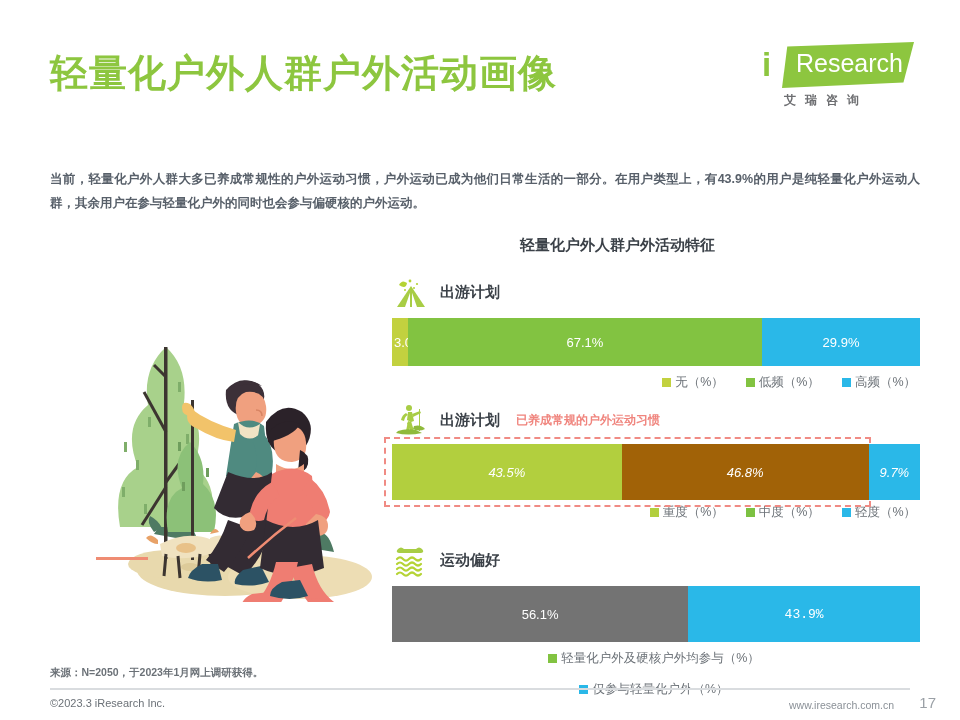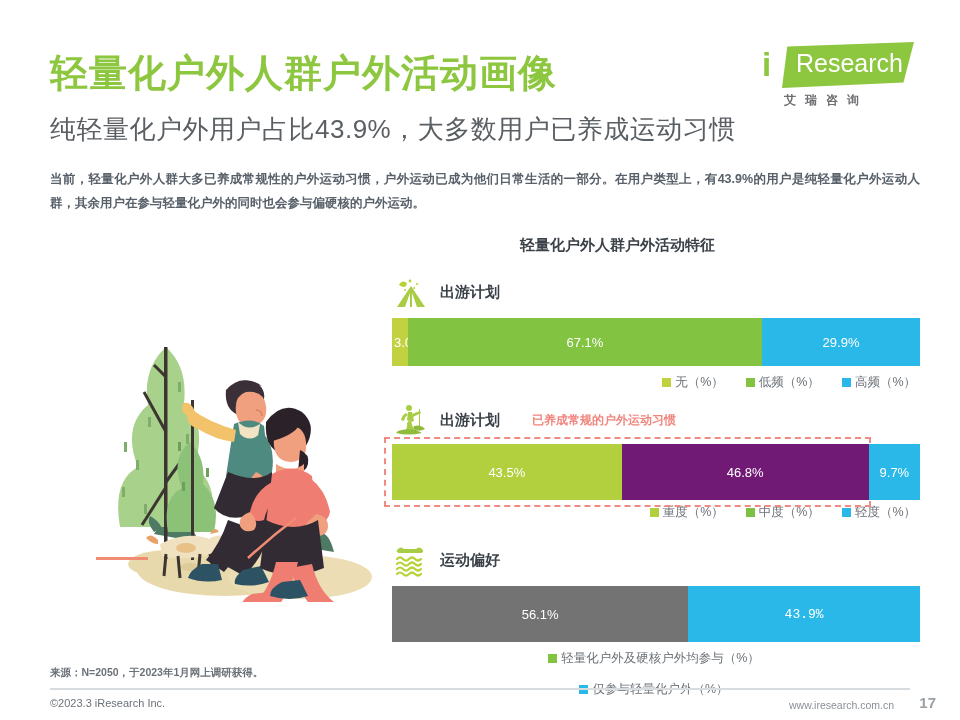--- a/index.html
+++ b/index.html
@@ -79,21 +79,21 @@
     display: flex; align-items: center; gap: 10px;
     height: 40px;
   }
   .sec-icon { width: 38px; height: 38px; flex: none; }
   .sec-label {
     font-size: 15px; font-weight: bold; color: #3b4148;
     white-space: nowrap;
   }
   .sec-note {
     font-size: 12px; font-weight: bold; color: #f0857e;
-    white-space: nowrap; margin-left: 22px;
+    white-space: nowrap; margin-left: 6px;
   }
 
   .bar {
     display: flex; height: 48px; width: 100%;
     position: relative;
   }
   .bar.tall { height: 56px; }
   .seg {
     display: flex; align-items: center; justify-content: center;
     color: #ffffff; font-size: 13px; font-weight: normal;
@@ -133,30 +133,29 @@
   .copyright {
     position: absolute; left: 50px; top: 697px;
     font-size: 11px; color: #6b7177; white-space: nowrap;
   }
   .site {
     position: absolute; right: 66px; top: 699px;
     font-size: 10.5px; color: #8a9097; white-space: nowrap;
   }
   .pageno {
     position: absolute; right: 24px; top: 694px;
-    font-size: 15px; color: #9aa0a6; white-space: nowrap; font-weight: bold;
+    font-size: 15px; color: #9aa0a6; white-space: nowrap;
   }
 </style>
 </head>
 <body>
 
 <div id="page">
 
   <div class="title-main">轻量化户外人群户外活动画像</div>
-  <div class="title-sub">纯轻量化户外用户占比43.9%，大多数用户已养成运动习惯</div>
   <div class="intro">当前，轻量化户外人群大多已养成常规性的户外运动习惯，户外运动已成为他们日常生活的一部分。在用户类型上，有43.9%的用户是纯轻量化户外运动人群，其余用户在参与轻量化户外的同时也会参与偏硬核的户外运动。</div>
 
   <div class="logo-wrap">
     <div class="logo-badge">
       <div class="logo-shape"></div>
       <div class="logo-i">i</div>
       <div class="logo-research">Research</div>
     </div>
     <div class="logo-cn">艾瑞咨询</div>
   </div>
@@ -305,25 +304,25 @@
           <path d="M27 8 l1 0 l0 22 l-1 0z" fill="#a8cd45"></path>
           <path d="M14 12 q-4 2 -5 7 l3 1 q1 -5 4 -6z" fill="#a8cd45"></path>
           <path d="M6 30 q8 -3 18 -1 l6 3 q-14 3 -26 0z" fill="#8fba3b"></path>
           <path d="M22 25 q7 -2 11 3 q-6 3 -12 0z" fill="#8fba3b"></path>
         </svg>
       </span>
       <span class="sec-label">出游计划</span>
       <span class="sec-note">已养成常规的户外运动习惯</span>
     </div>
 
-    <div style="position:relative; margin-top:4px;">
+    <div style="position:relative; margin-top:4px;font-style:italic;">
       <div class="dashbox" style="left:-8px; top:-7px; width:487px; height:70px;"></div>
       <div class="bar tall">
         <div class="seg" style="width:43.5%; background:#b2cf3e;">43.5%</div>
-        <div class="seg" style="width:46.8%; background:#701a75;">46.8%</div>
+        <div class="seg" style="width:46.8%; background:#a16207;">46.8%</div>
         <div class="seg" style="width:9.7%; background:#2ab8e8;">9.7%</div>
       </div>
     </div>
 
     <div class="legend" style="margin-top:4px;">
       <span class="legend-item">
         <span class="legend-swatch" style="background:#b2cf3e;"></span>
         <span class="legend-text">重度（%）</span>
       </span>
       <span class="legend-item">

